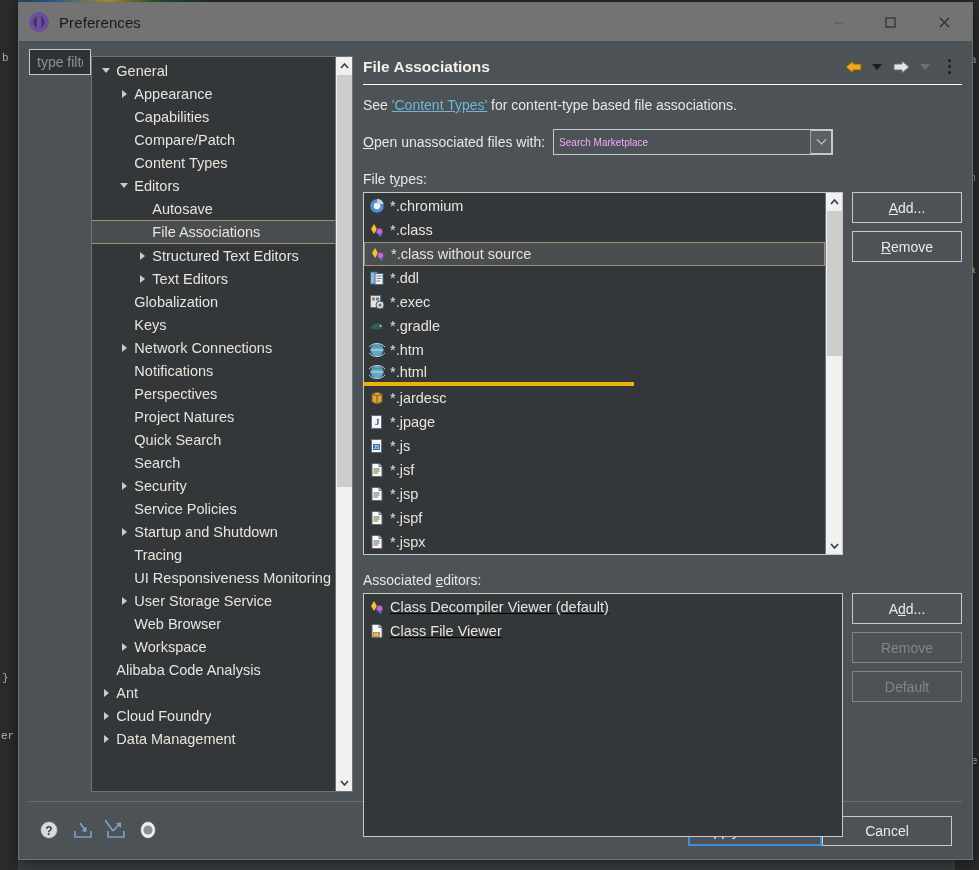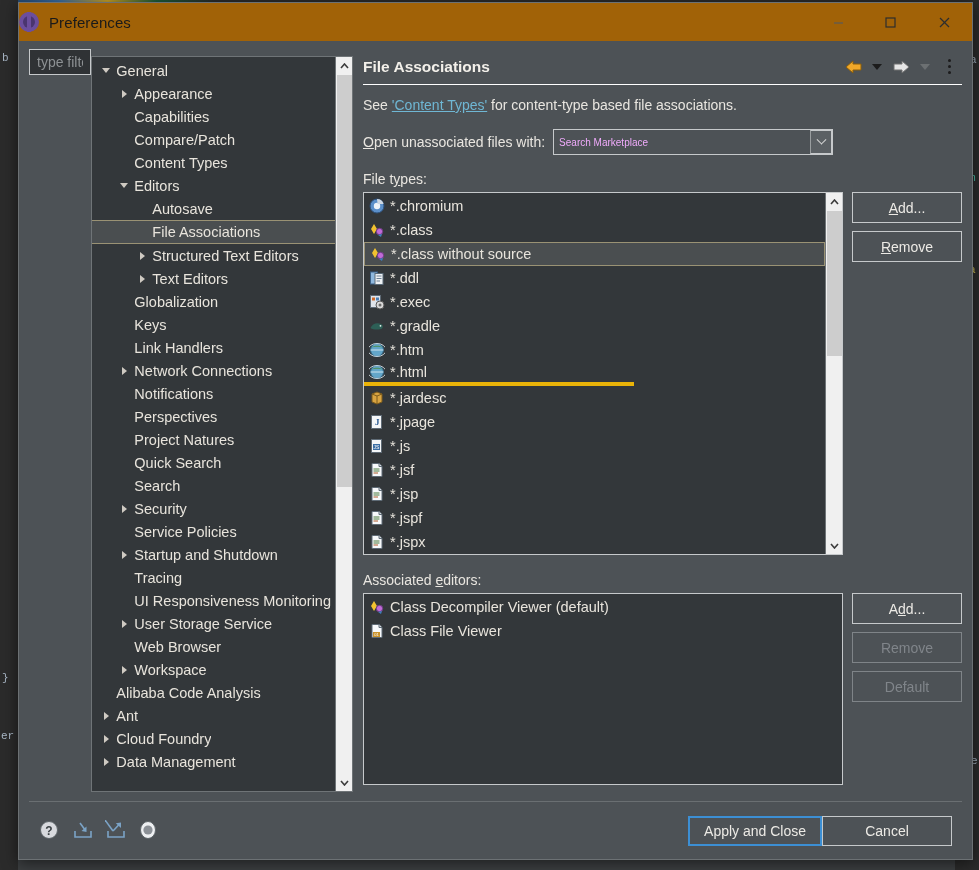--- a/index.html
+++ b/index.html
@@ -41,22 +41,23 @@
     width: 955px; height: 858px;
     background: #4d5256;
     border: 1px solid #6c7174;
     display: flex; flex-direction: column;
     box-shadow: 0 3px 14px rgba(0,0,0,.55);
   }
 
   
   #titlebar {
     height: 38px; min-height: 38px;
-    background: #a16207;
+    background: #737373;
     display: flex; align-items: center;
+    padding-left: 10px;
     position: relative;
   }
   #titlebar .app-icon {
     width: 20px; height: 20px; margin-right: 10px;
     position: relative; flex: 0 0 auto;
   }
   #titlebar .app-icon .ring {
     position:absolute; inset:0;
     border-radius: 50%;
     background: #6b4e9e;
@@ -212,21 +213,21 @@
 
   .section-label { font-size:14px;color:#e9e6e0; margin-bottom: 5px; }
 
   
   .listbox-row { display:flex; gap: 9px; }
   .listbox {
     background: #33373a; border: 1px solid #c6c9cb;
     display:flex; min-height:0; position: relative; overflow:hidden;
   }
   #filetypes-box { height: 363px; flex: 1; }
-  #editors-box { height: 192px; flex:1; }
+  #editors-box { height: 244px; flex:1;text-decoration:underline; }
   .list-inner { flex:1; overflow:hidden; padding-top:1px; }
   .lrow {
     height: 24px; display:flex;align-items:center;
     color:#e8e4dc; font-size:14.5px; padding-left: 5px; white-space:nowrap;
   }
   .lrow.selected {
     background:#4a4e50; border:1px solid #9a9274;
   }
   .lrow.focusline { border-bottom:4px solid #eab308; width: 270px; }
   .fi { width:17px;min-width:17px;height:16px;margin-right:4px;position:relative;display:inline-block; }
@@ -352,24 +353,20 @@
                 <span class="tw collapsed"></span>
                 <span class="tree-label">Text Editors</span>
               </div>
               <div class="tree-row" style="padding-left: 26px;">
                 <span class="tw "></span>
                 <span class="tree-label">Globalization</span>
               </div>
               <div class="tree-row" style="padding-left: 26px;">
                 <span class="tw "></span>
                 <span class="tree-label">Keys</span>
-              </div>
-              <div class="tree-row" style="padding-left: 26px;">
-                <span class="tw "></span>
-                <span class="tree-label">Link Handlers</span>
               </div>
               <div class="tree-row" style="padding-left: 26px;">
                 <span class="tw collapsed"></span>
                 <span class="tree-label">Network Connections</span>
               </div>
               <div class="tree-row" style="padding-left: 26px;">
                 <span class="tw "></span>
                 <span class="tree-label">Notifications</span>
               </div>
               <div class="tree-row" style="padding-left: 26px;">

